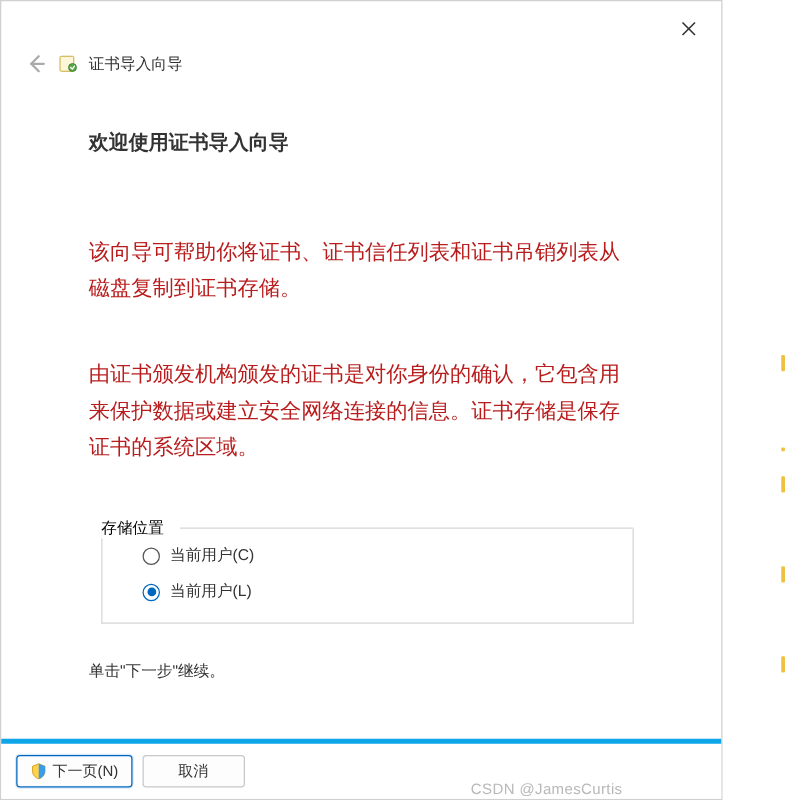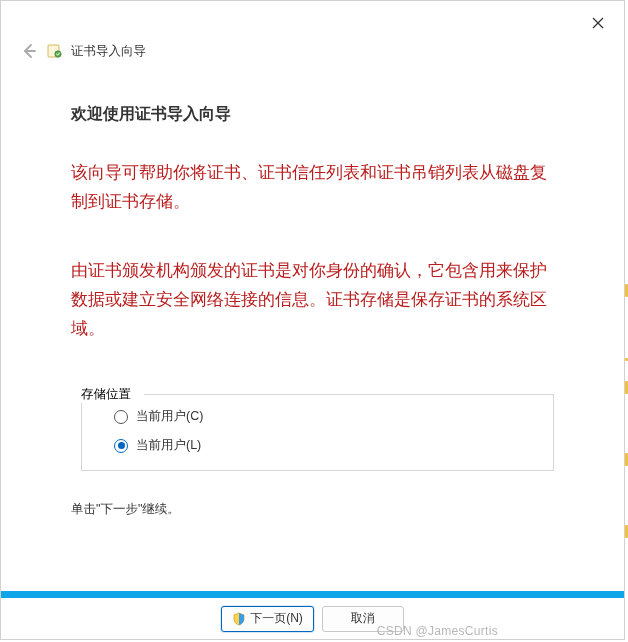--- a/index.html
+++ b/index.html
@@ -9,21 +9,21 @@
     }
     body {
       font-family: "Microsoft YaHei", "Segoe UI", sans-serif;
       background: #ffffff;
       width: 628px;
       height: 642px;
       position: relative;
       overflow: hidden;
     }
     .dialog {
-      width: 625px;
+      width: 578px;
       height: 640px;
       background: #ffffff;
       border: 1px solid #d0d0d0;
       position: relative;
       display: flex;
       flex-direction: column;
     }
     .titlebar {
       height: 40px;
       display: flex;
@@ -85,21 +85,21 @@
     }
     .content {
       flex: 1;
       padding: 35px 70px 0 70px;
       overflow: hidden;
     }
     .main-heading {
       font-size: 16px;
       font-weight: bold;
       color: #333;
-      margin-bottom: 34px;
+      margin-bottom: 63px;
     }
     .para {
       font-size: 17px;
       color: #b91c1c;
       line-height: 1.7;
       margin-bottom: 40px;
     }
     .fieldset-wrap {
       margin: 0 0 30px 10px;
     }
@@ -162,23 +162,23 @@
       font-size: 12.5px;
       color: #333;
     }
     .continue-hint {
       font-size: 12.5px;
       color: #333;
       margin-top: 30px;
     }
     .footer {
       height: 48px;
-      border-top: 7px solid #0ea5e9;
-      display: flex;
-      justify-content: center;
+      border-top: 4px solid #0ea5e9;
+      display: flex;
+      justify-content: flex-start;
       align-items: center;
       gap: 8px;
       padding: 0 12px;
       background: #ffffff;
     }
     .btn {
       min-width: 82px;
       height: 26px;
       border: 1px solid #c8c8c8;
       background: #fdfdfd;

